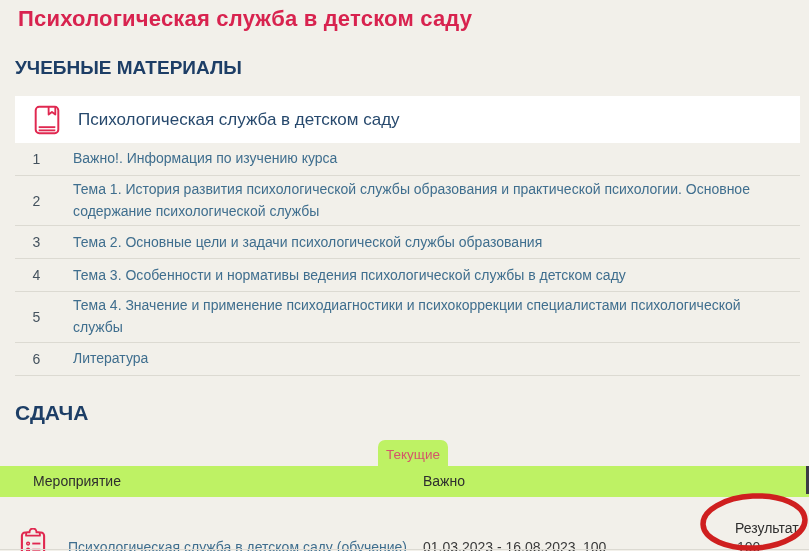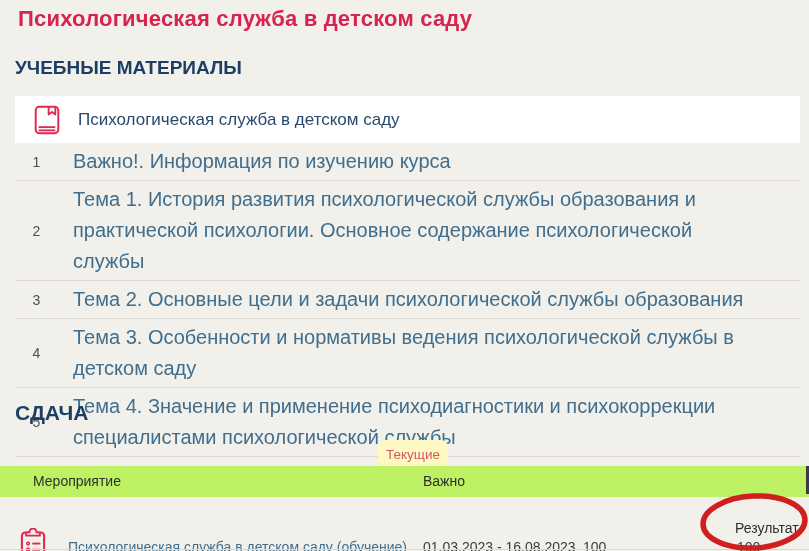--- a/index.html
+++ b/index.html
@@ -36,30 +36,30 @@
     min-height:33px;
     padding:3px 0;
     box-sizing:border-box;
   }
   .mat-row .num{
     width:43px;text-align:center;flex:0 0 43px;
     color:#44525e;font-size:14px;
   }
   .mat-row .label{
     margin-left:15px;margin-right:40px;
-    color:#3f6e8e;font-size:20px;line-height:1.55;
+    color:#3f6e8e;font-size:14px;line-height:1.55;
     cursor:pointer;
   }
   .submission-heading{
     position:absolute;left:15px;top:401px;
     font-size:21px;font-weight:bold;color:#1d3e66;
   }
   .tab-current{
     position:absolute;left:378px;top:440px;width:70px;height:28px;
-    background:#fef9c3;border-radius:7px 7px 0 0;
+    background:#bef264;border-radius:7px 7px 0 0;
     display:flex;align-items:center;justify-content:center;
     color:#d4566a;font-size:13.5px;cursor:pointer;
   }
   .table-header{
     position:absolute;left:0;top:466px;width:809px;height:31px;
     background:#bef264;
   }
   .table-header span{
     position:absolute;top:7px;
     color:#2e2e2e;font-size:14px;

